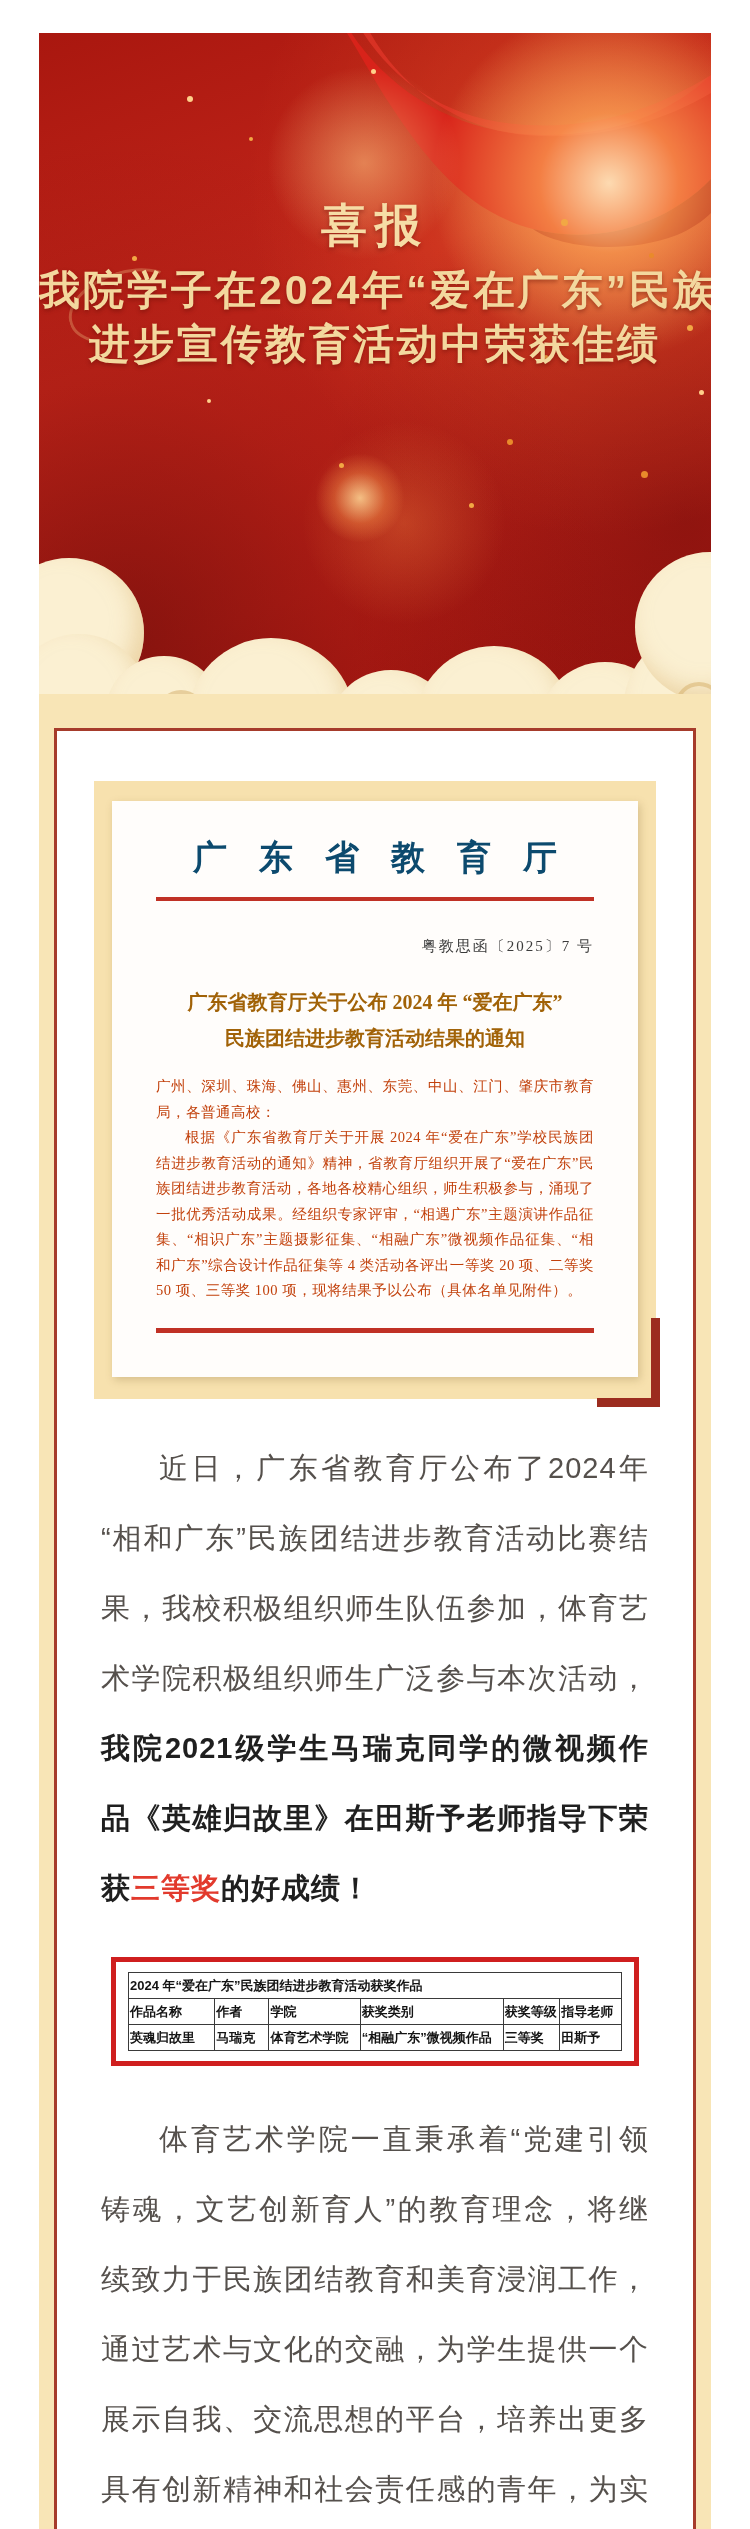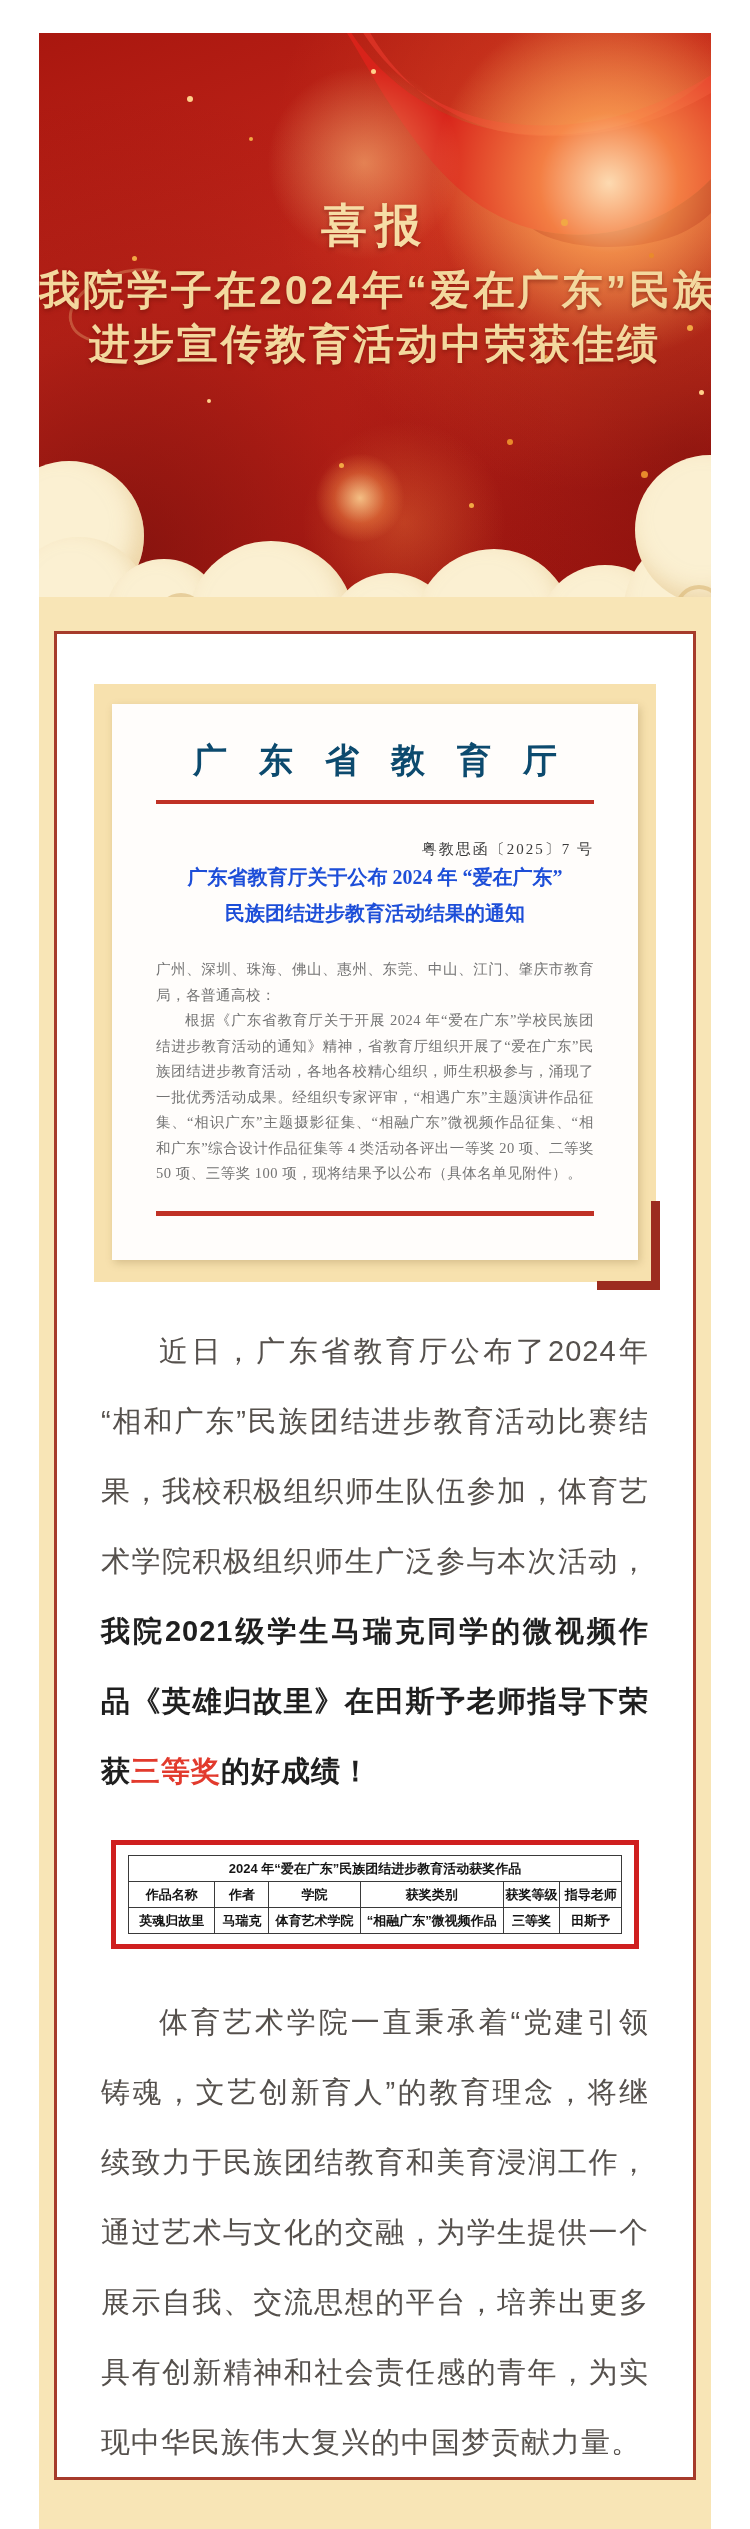--- a/index.html
+++ b/index.html
@@ -7,21 +7,21 @@
     width:750px;height:2529px;background:#ffffff;position:relative;
     font-family:"Liberation Sans","DejaVu Sans",sans-serif;
     -webkit-font-smoothing:antialiased;
   }
   .column{
     position:absolute;left:39px;top:33px;width:672px;height:2496px;
     background:#f8e5b6;overflow:hidden;
   }
   
   .hero{
-    position:relative;width:672px;height:598px;overflow:hidden;
+    position:relative;width:672px;height:695px;overflow:hidden;
     background:
       radial-gradient(circle at 83% 22%, rgba(255,170,90,.50) 0%, rgba(255,120,50,.18) 22%, rgba(200,40,20,0) 45%),
       radial-gradient(circle at 12% 88%, rgba(90,8,6,.55) 0%, rgba(120,12,8,.25) 30%, rgba(160,20,12,0) 60%),
       radial-gradient(circle at 96% 70%, rgba(100,10,8,.45) 0%, rgba(140,16,10,0) 45%),
       linear-gradient(160deg,#a9170f 0%, #c3261b 38%, #bb2018 70%, #9d130e 100%);
   }
   .glow{position:absolute;border-radius:50%;pointer-events:none;}
   .glow-main{left:380px;top:-40px;width:380px;height:380px;
     background:radial-gradient(circle, rgba(255,228,185,.95) 0%, rgba(255,165,85,.70) 26%, rgba(235,95,40,0) 66%);}
   .glow-2{left:215px;top:20px;width:220px;height:220px;
@@ -76,22 +76,22 @@
     background:#fffdfb;box-shadow:2px 3px 8px rgba(120,90,40,.25);
     padding:40px 44px 44px;box-sizing:border-box;
     font-family:"Liberation Serif","DejaVu Serif",serif;
   }
   .agency{
     text-align:center;color:#0c4a6e;font-weight:bold;font-size:34px;line-height:34px;
     letter-spacing:32px;padding-left:32px;
   }
   .agency-rule{height:4px;background:#c03125;margin-top:22px;}
   .doc-no{margin-top:36px;text-align:right;font-size:15px;color:#3b3b3b;letter-spacing:2px;}
-  .notice-title{text-align:center;font-weight:bold;font-size:20px;line-height:36px;color:#1d4ed8;}
-  .doc-body{margin-top:26px;font-size:14.5px;line-height:25.5px;color:#737373;text-align:justify;letter-spacing:.5px;}
+  .notice-title{margin-top:28px;text-align:center;font-weight:bold;font-size:20px;line-height:36px;color:#a16207;}
+  .doc-body{margin-top:18px;font-size:14.5px;line-height:25.5px;color:#c2410c;text-align:justify;letter-spacing:.5px;}
   .doc-body p{margin:0;}
   .doc-body p.indent{text-indent:2em;}
   .doc-rule{height:5px;background:#c03125;margin-top:24px;}
   .bracket{
     position:absolute;right:-4px;bottom:-8px;width:54px;height:80px;
     border-right:9px solid #9c2c1f;border-bottom:9px solid #9c2c1f;
   }
   
   .para{
     margin:34px 44px 0;font-size:29px;line-height:70px;color:#55504c;
@@ -100,21 +100,21 @@
   .para .b{font-weight:bold;color:#1f1f1f;}
   .para .r{font-weight:bold;color:#e23a2d;}
   
   .table-frame{
     width:528px;margin:34px auto 0;background:#ffffff;border:5px solid #cf1f1f;
     box-sizing:border-box;padding:10px 12px;
   }
   table.award{width:100%;border-collapse:collapse;table-layout:fixed;}
   table.award td,table.award th{
     border:1px solid #3a3a3a;font-size:13px;font-weight:bold;color:#141414;
-    text-align:center;padding:4px 1px;line-height:17px;white-space:nowrap;overflow:hidden;margin-left:43px;
+    text-align:left;padding:4px 1px;line-height:17px;white-space:nowrap;overflow:hidden;margin-left:43px;
   }
   td.tbl-title{padding:6px 1px;font-size:13.5px;}
 </style>
 </head>
 <body>
 
 <div class="column">
 
   <div class="hero">
     <svg class="ribbon" viewBox="0 0 672 250" xmlns="http://www.w3.org/2000/svg">

